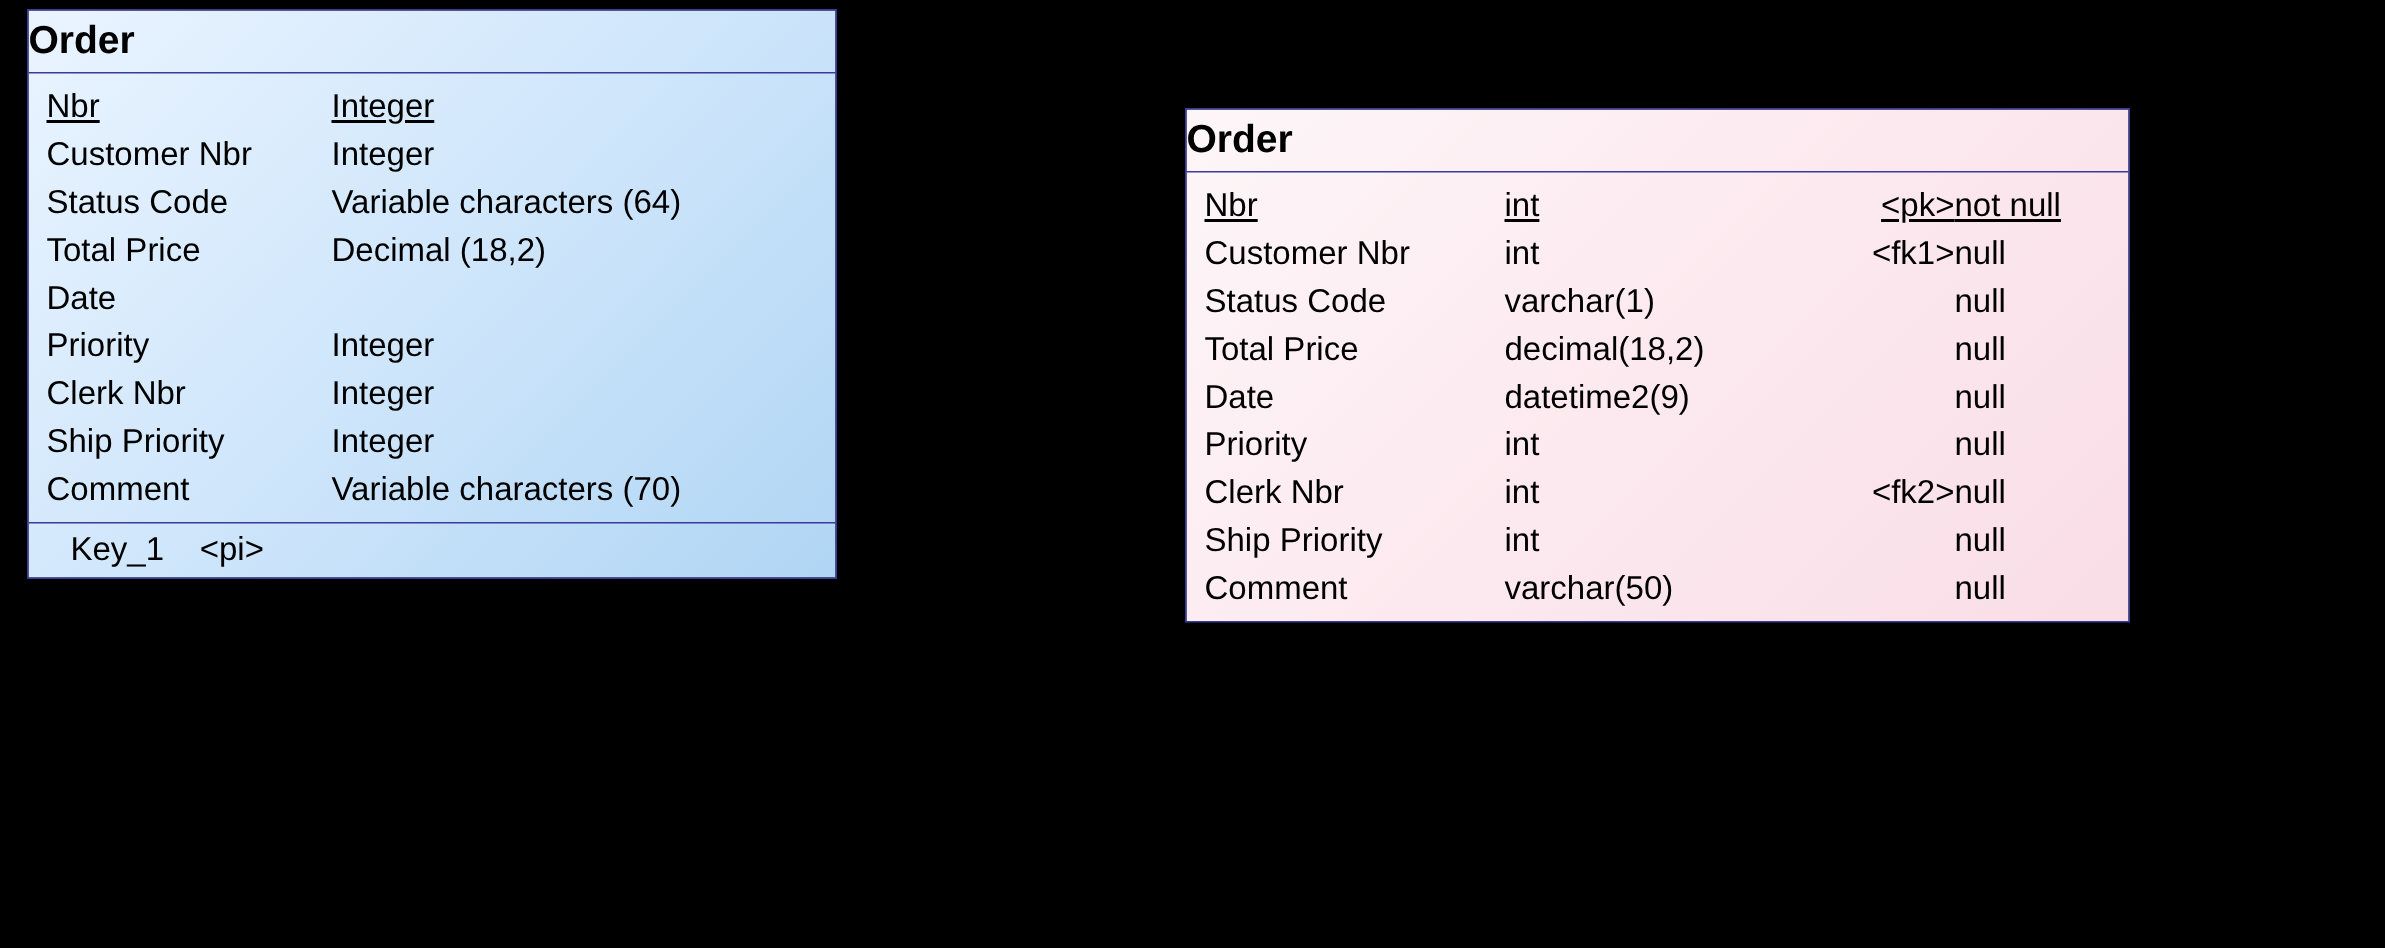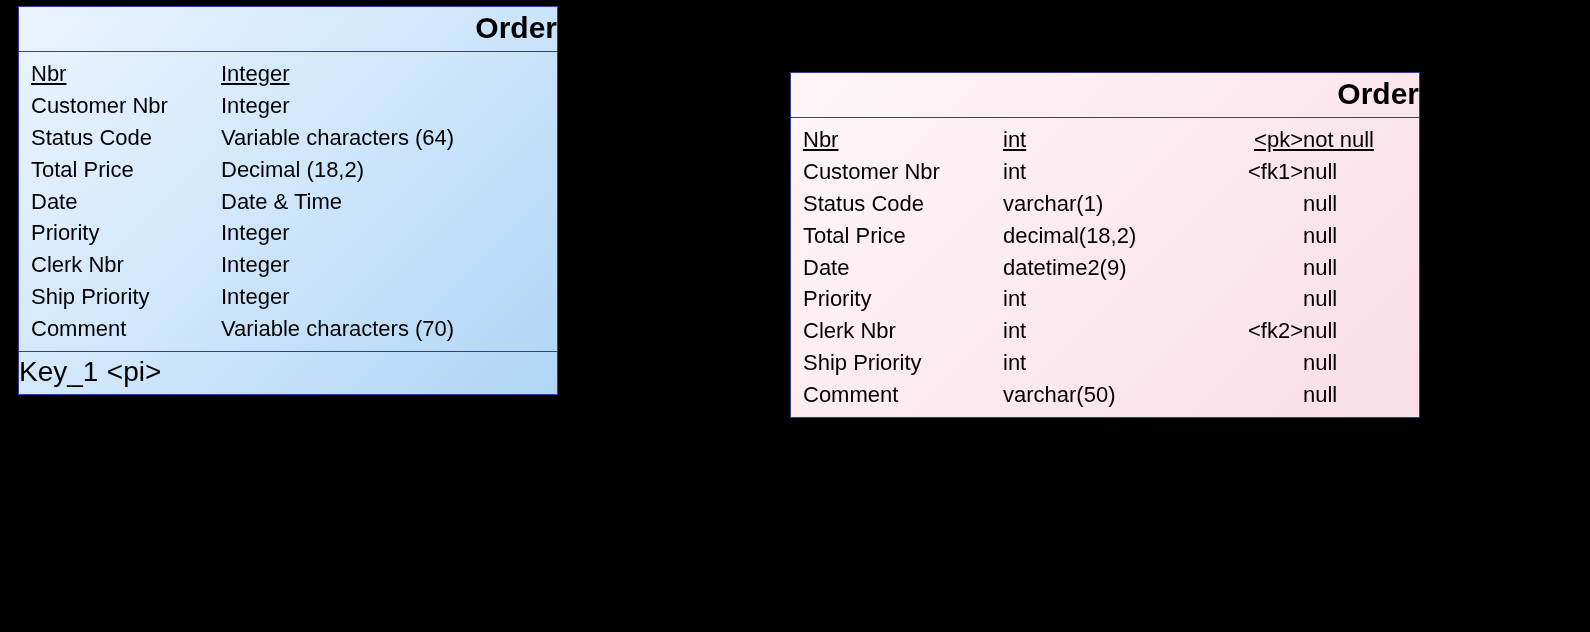--- a/index.html
+++ b/index.html
@@ -14,37 +14,37 @@
       position: absolute;
       border: 1px solid #3a3a9a;
     }
     .entity-blue {
       background: linear-gradient(135deg, #eaf4ff 0%, #cfe6fb 50%, #b0d5f4 100%);
     }
     .entity-pink {
       background: linear-gradient(135deg, #fdf6f8 0%, #fce9ef 50%, #f9dde7 100%);
     }
     .entity-title {
-      text-align: right;
+      text-align: left;
       font-weight: bold;
-      font-size: 30px;
+      font-size: 26px;
       padding: 4px 0 6px 0;
       border-bottom: 1px solid #3a3a9a;
       color: #000;
     }
     .entity-body {
       padding: 6px 24px 6px 12px;
       font-size: 22px;
       color: #000;
       line-height: 1.45;
     }
     .entity-keys {
       border-top: 1px solid #3a3a9a;
-      padding: 4px 12px 6px 0;
-      font-size: 28px;
+      padding: 4px 12px 6px 28px;
+      font-size: 22px;
       color: #000;
     }
     .row { display: flex; }
     .u { text-decoration: underline; }
 
     
     .l-col-name { width: 190px; }
     .l-col-type { flex: 1; }
 
     
@@ -73,21 +73,20 @@
     <div class="row">
       <span class="l-col-name">Status Code</span>
       <span class="l-col-type">Variable characters (64)</span>
     </div>
     <div class="row">
       <span class="l-col-name">Total Price</span>
       <span class="l-col-type">Decimal (18,2)</span>
     </div>
     <div class="row">
       <span class="l-col-name">Date</span>
-      <span class="l-col-type">Date &amp; Time</span>
     </div>
     <div class="row">
       <span class="l-col-name">Priority</span>
       <span class="l-col-type">Integer</span>
     </div>
     <div class="row">
       <span class="l-col-name">Clerk Nbr</span>
       <span class="l-col-type">Integer</span>
     </div>
     <div class="row">

